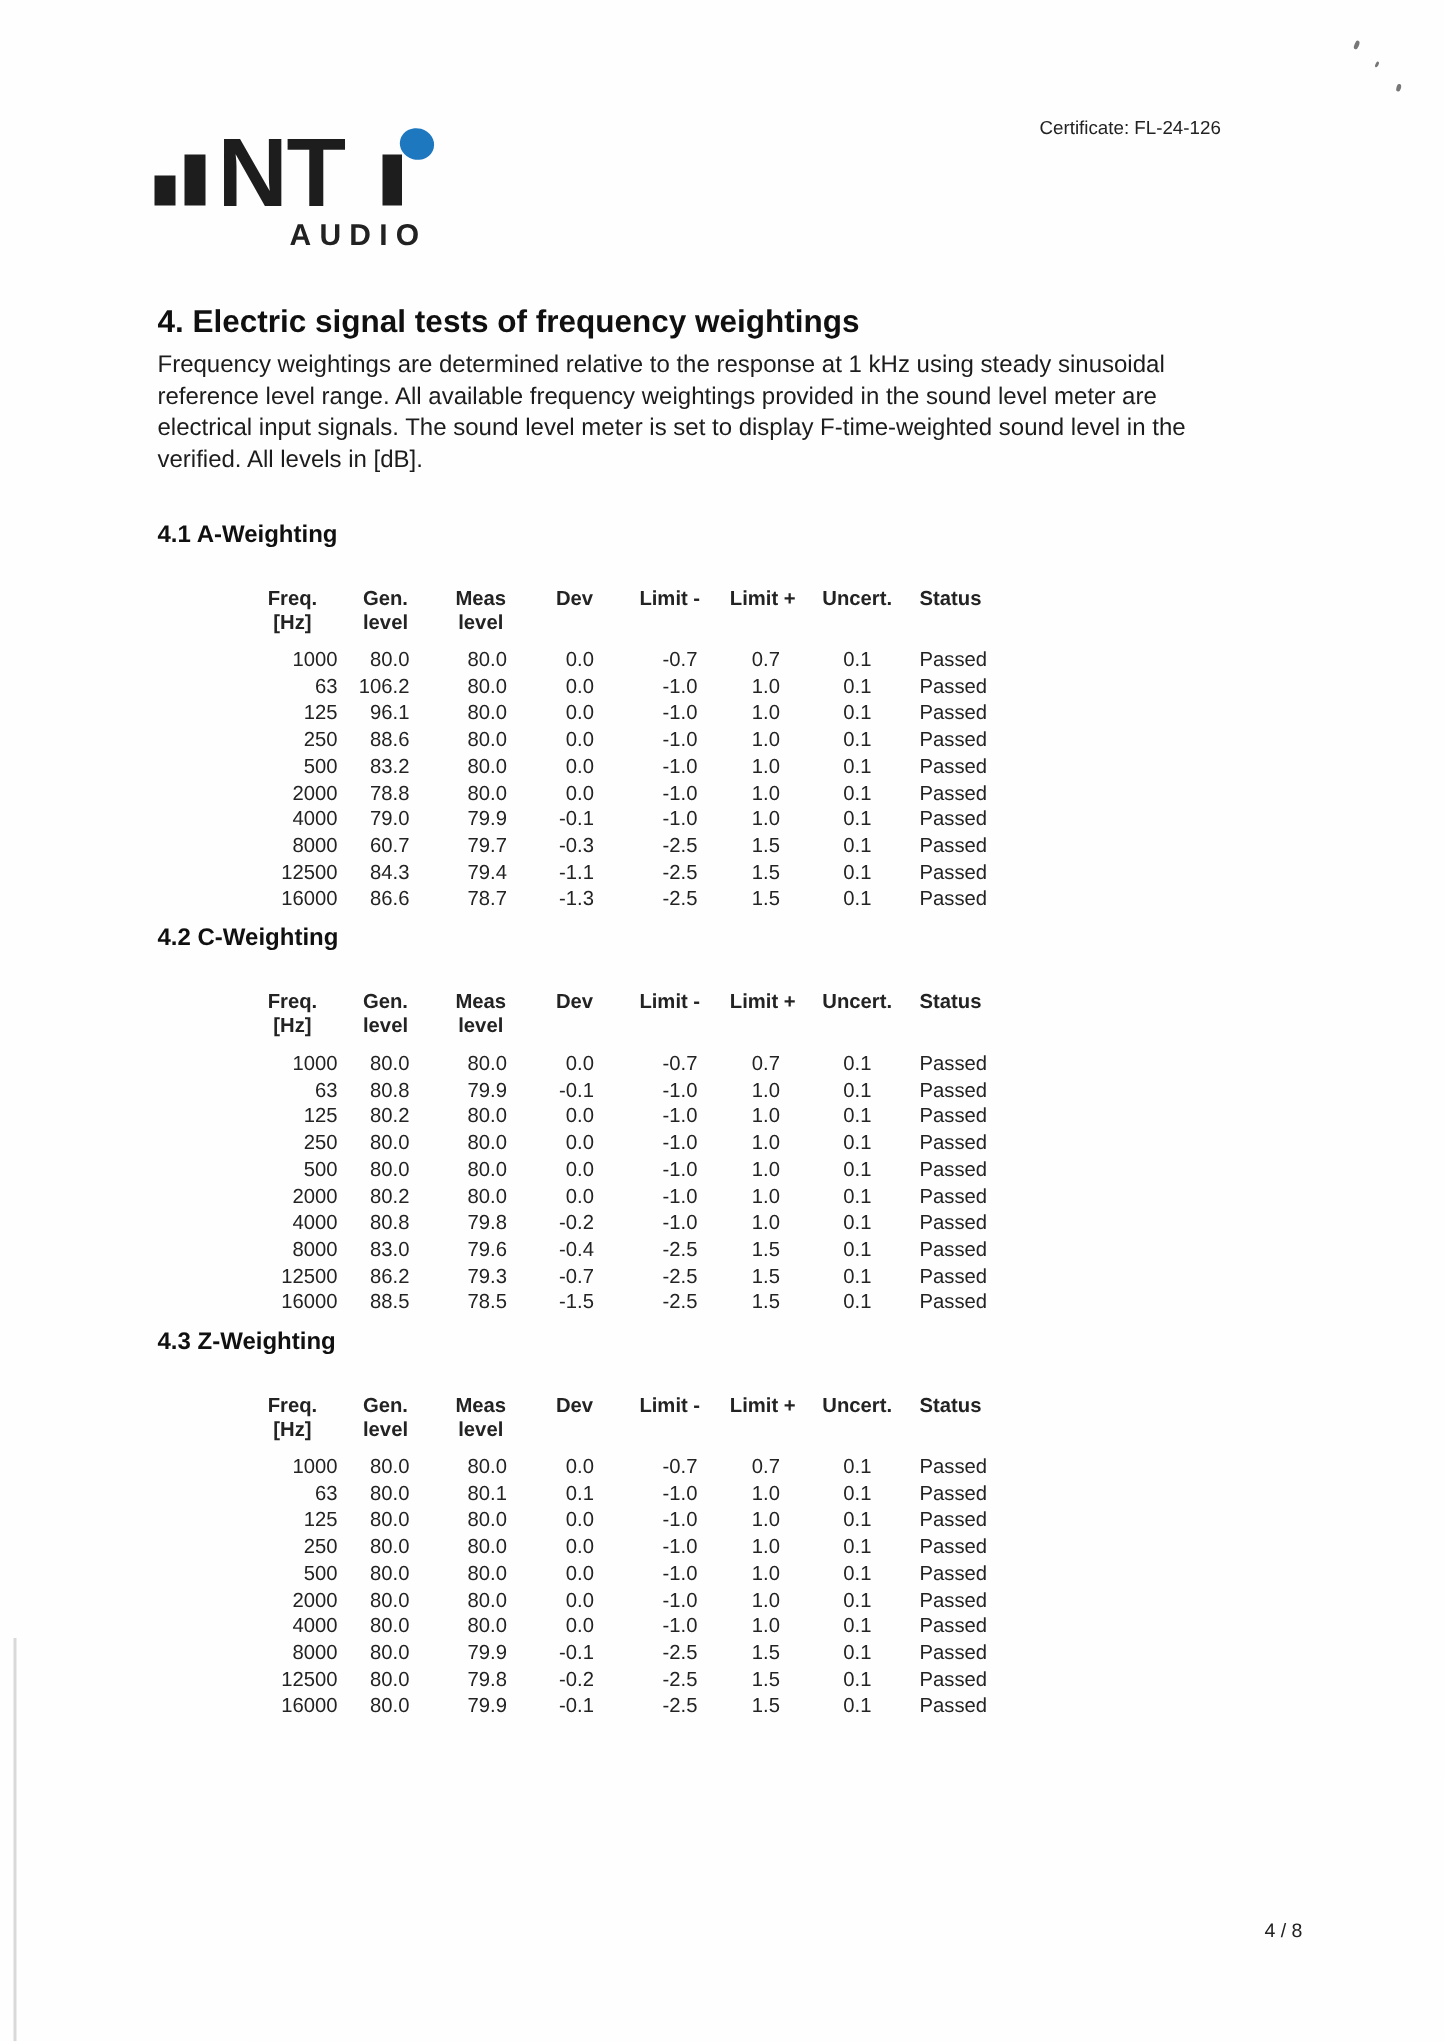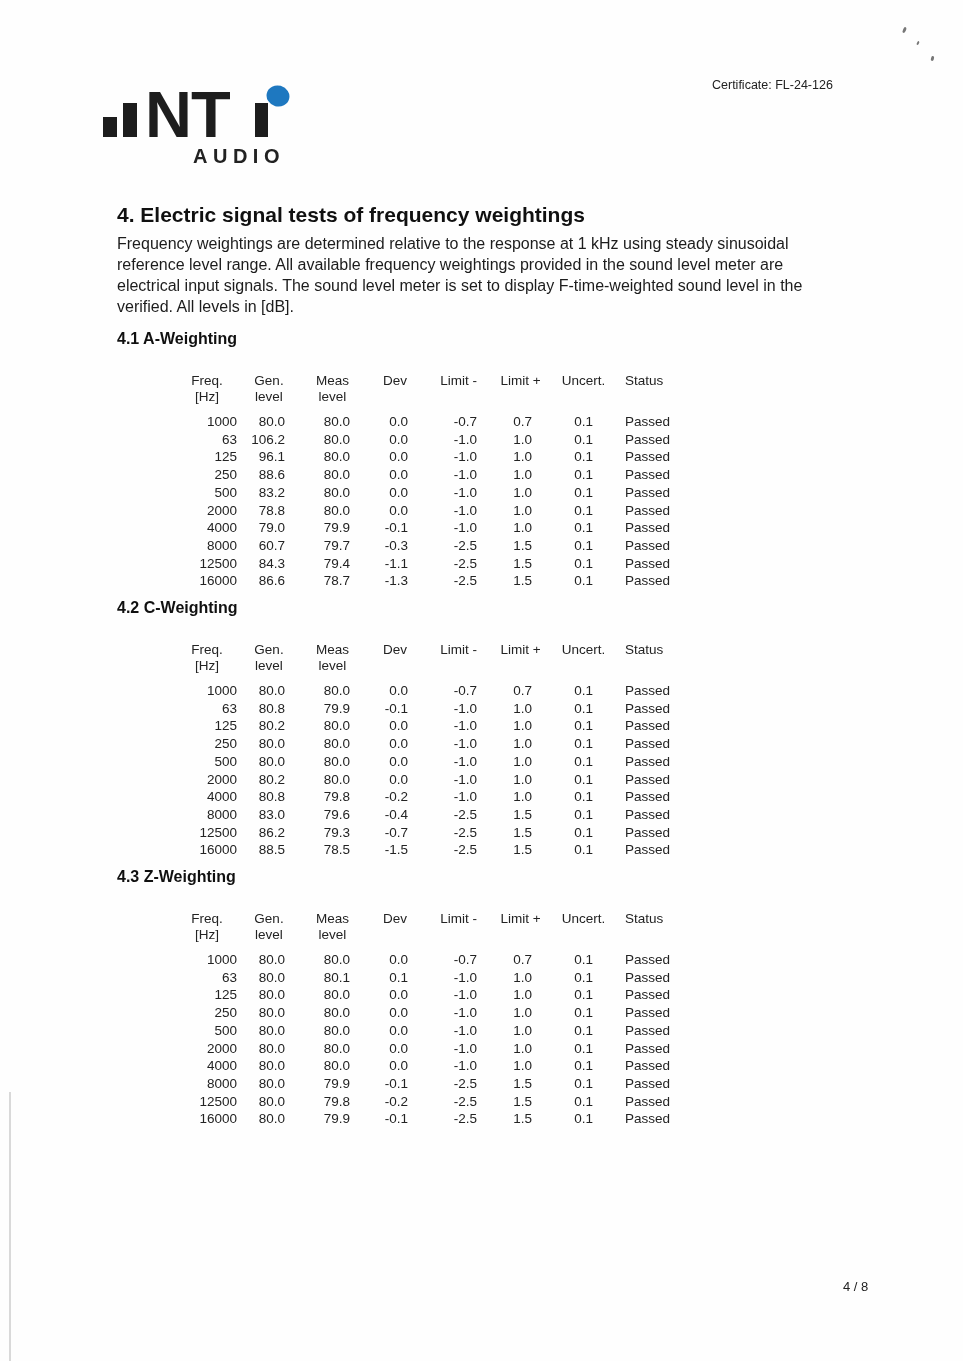--- a/index.html
+++ b/index.html
@@ -14,46 +14,46 @@
   }
 
   
   .speck { position: absolute; background: #4a4a4a; border-radius: 40% 60% 50% 50%; opacity: .75; }
   .speck.s1 { left: 903px; top: 27px; width: 3px; height: 6px; transform: rotate(24deg); }
   .speck.s2 { left: 917px; top: 41px; width: 2px; height: 4px; transform: rotate(30deg); }
   .speck.s3 { left: 931px; top: 56px; width: 3px; height: 5px; transform: rotate(18deg); }
   .scan-line { position: absolute; left: 9px; top: 1092px; width: 2px; height: 269px; background: #d9d9d9; }
 
   .certificate {
-    position: absolute; left: 712px; top: 78px;
+    position: absolute; left: 693px; top: 78px;
     font-size: 12.5px; color: #222;
   }
 
   .logo { position: absolute; left: 100px; top: 83px; }
   .logo text { font-family: "Liberation Sans", "DejaVu Sans", sans-serif; }
   .logo .nt { font-weight: bold; font-size: 65px; fill: #1d1d1d; letter-spacing: -1px; }
   .logo .audio { font-weight: bold; font-size: 20px; fill: #222; letter-spacing: 5.5px; }
 
-  .main { position: absolute; left: 117px; top: 203px; width: 780px; }
+  .main { position: absolute; left: 105px; top: 203px; width: 780px; }
   h1.title { margin: 0; font-size: 21px; line-height: 24px; font-weight: bold; color: #101010; }
   .intro { margin: 6px 0 0 0; font-size: 16px; line-height: 21px; color: #1c1c1c; }
   .intro div { white-space: nowrap; }
 
   .weighting-section { margin-top: 10px; }
-  .weighting-section:first-child { margin-top: 14px; }
+  .weighting-section:first-child { margin-top: 32px; }
   .sec-heading { margin: 0; font-size: 16px; line-height: 16px; font-weight: bold; color: #101010; }
 
   table.wt {
     border-collapse: separate; border-spacing: 0;
     table-layout: fixed;
     margin: 26px 0 0 60px;
     font-size: 13.5px; color: #232323;
   }
   table.wt th {
-    font-weight: normal; text-align: center; vertical-align: top;
+    font-weight: bold; text-align: center; vertical-align: top;
     line-height: 15.5px; padding: 0 0 9px 0;
   }
   table.wt th .hwrap { position: relative; display: inline-block; text-align: center; }
   table.wt td {
     height: 17.7px; line-height: 17.7px; padding: 0;
     text-align: right; white-space: nowrap;
   }
   table.wt th.status { text-align: left; padding-left: 32px; }
   table.wt td.status { text-align: left; padding-left: 32px; }
 

